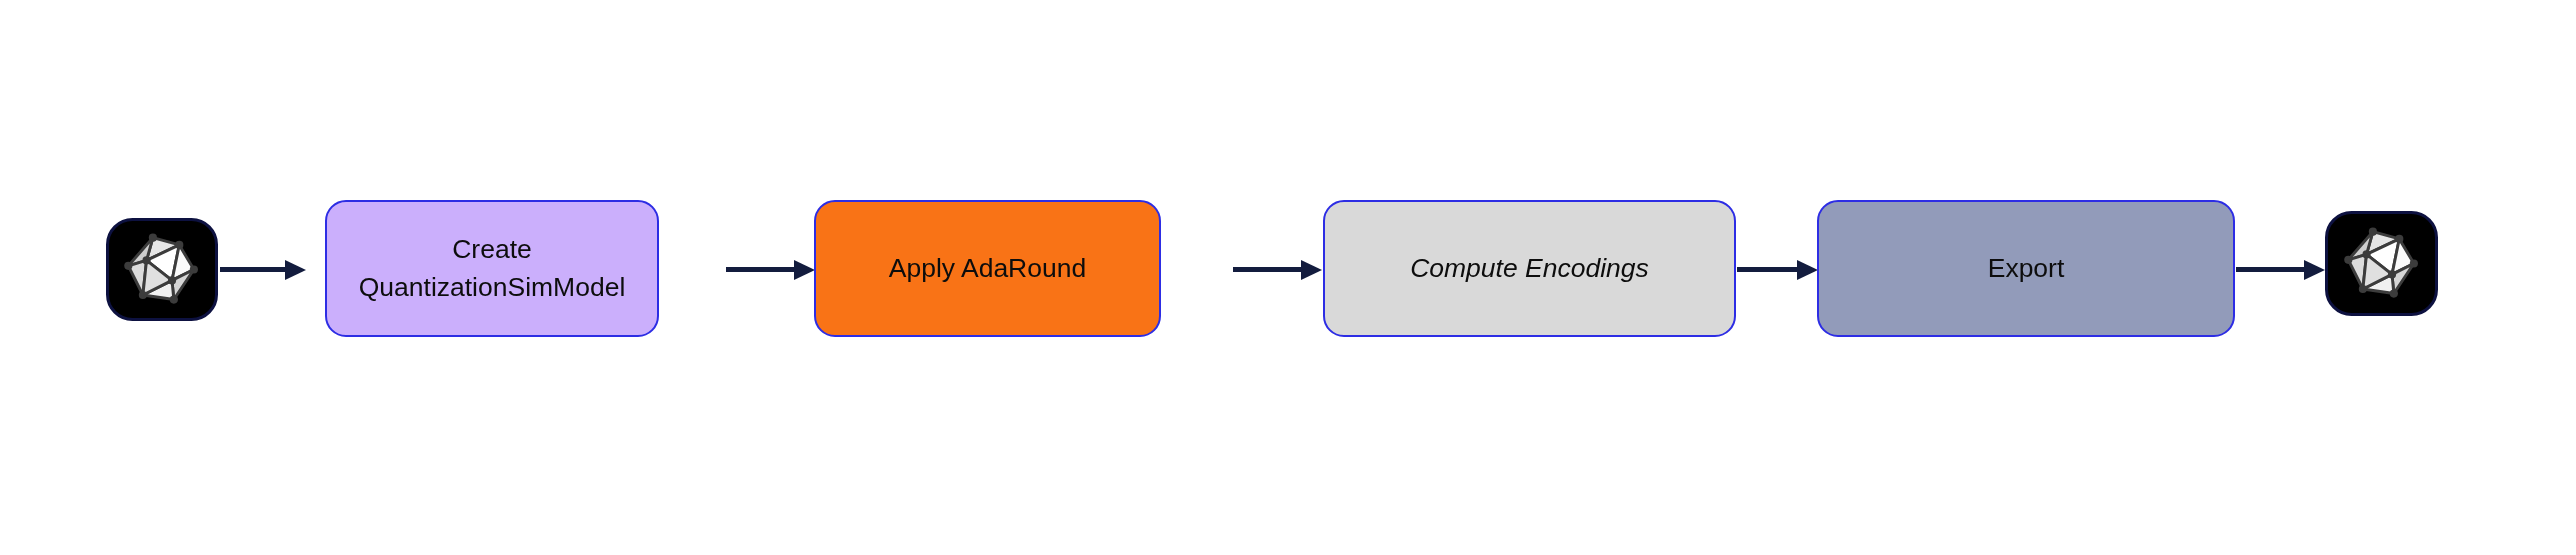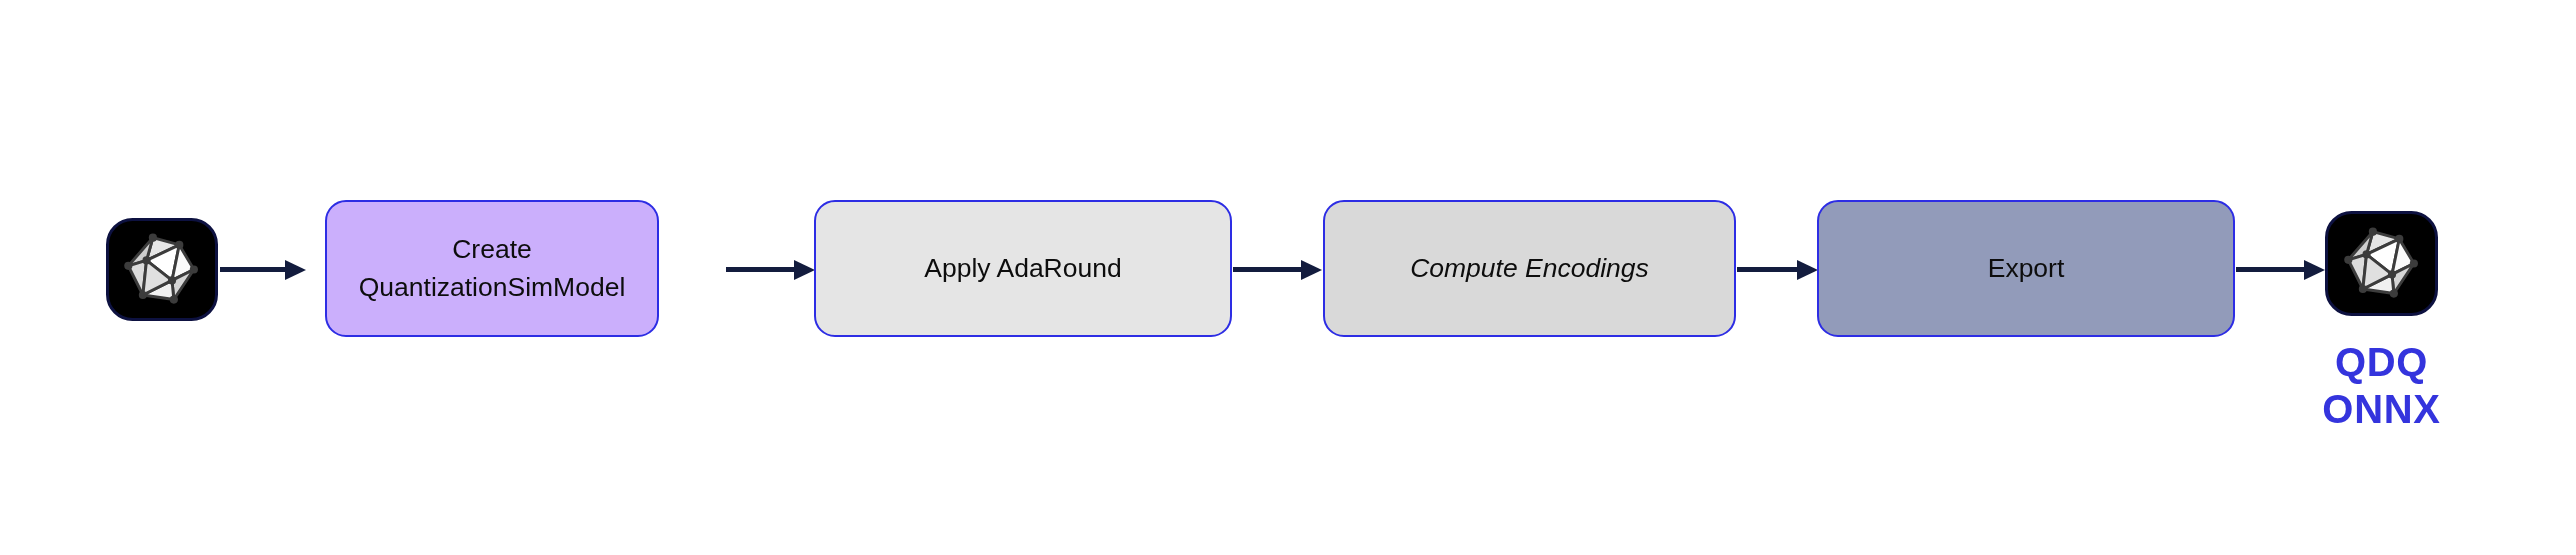--- a/index.html
+++ b/index.html
@@ -116,21 +116,21 @@
   <div class="step" style="left: 325px; width: 334px; background-color: rgb(203, 175, 252);">
     <span class="step-label">Create
 QuantizationSimModel</span>
   </div>
 
   <div class="arrow" style="left:726px; width:89px;">
     <div class="arrow-line"></div>
     <div class="arrow-head"></div>
   </div>
 
-  <div class="step" style="left: 814px; width: 418px; background-color: #e5e5e5;">
+  <div class="step" style="left: 814px; width: 347px; background-color: #f97316;">
     <span class="step-label">Apply AdaRound</span>
   </div>
 
   <div class="arrow" style="left:1233px; width:89px;">
     <div class="arrow-line"></div>
     <div class="arrow-head"></div>
   </div>
 
   <div class="step" style="left: 1323px; width: 413px; background-color: rgb(217, 217, 217); font-style: italic;">
     <span class="step-label">Compute Encodings</span>
@@ -168,17 +168,15 @@
         <circle cx="85" cy="50" r="4.5"></circle>
         <circle cx="63" cy="83" r="4.5"></circle>
         <circle cx="29" cy="78" r="4.5"></circle>
         <circle cx="13" cy="46" r="4.5"></circle>
         <circle cx="33" cy="40" r="4.5"></circle>
         <circle cx="61" cy="62" r="4.5"></circle>
       </g>
     </svg>
   </div>
 
-  <div class="output-label">QDQ
-ONNX</div>
 
 </div>
 
 
 </body></html>

